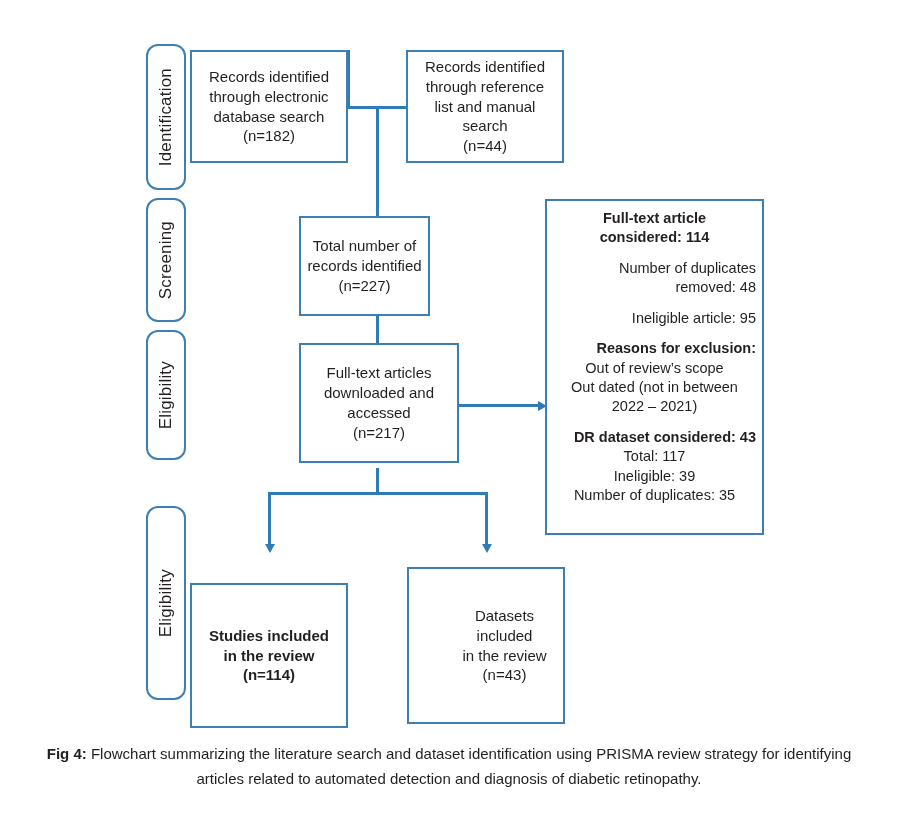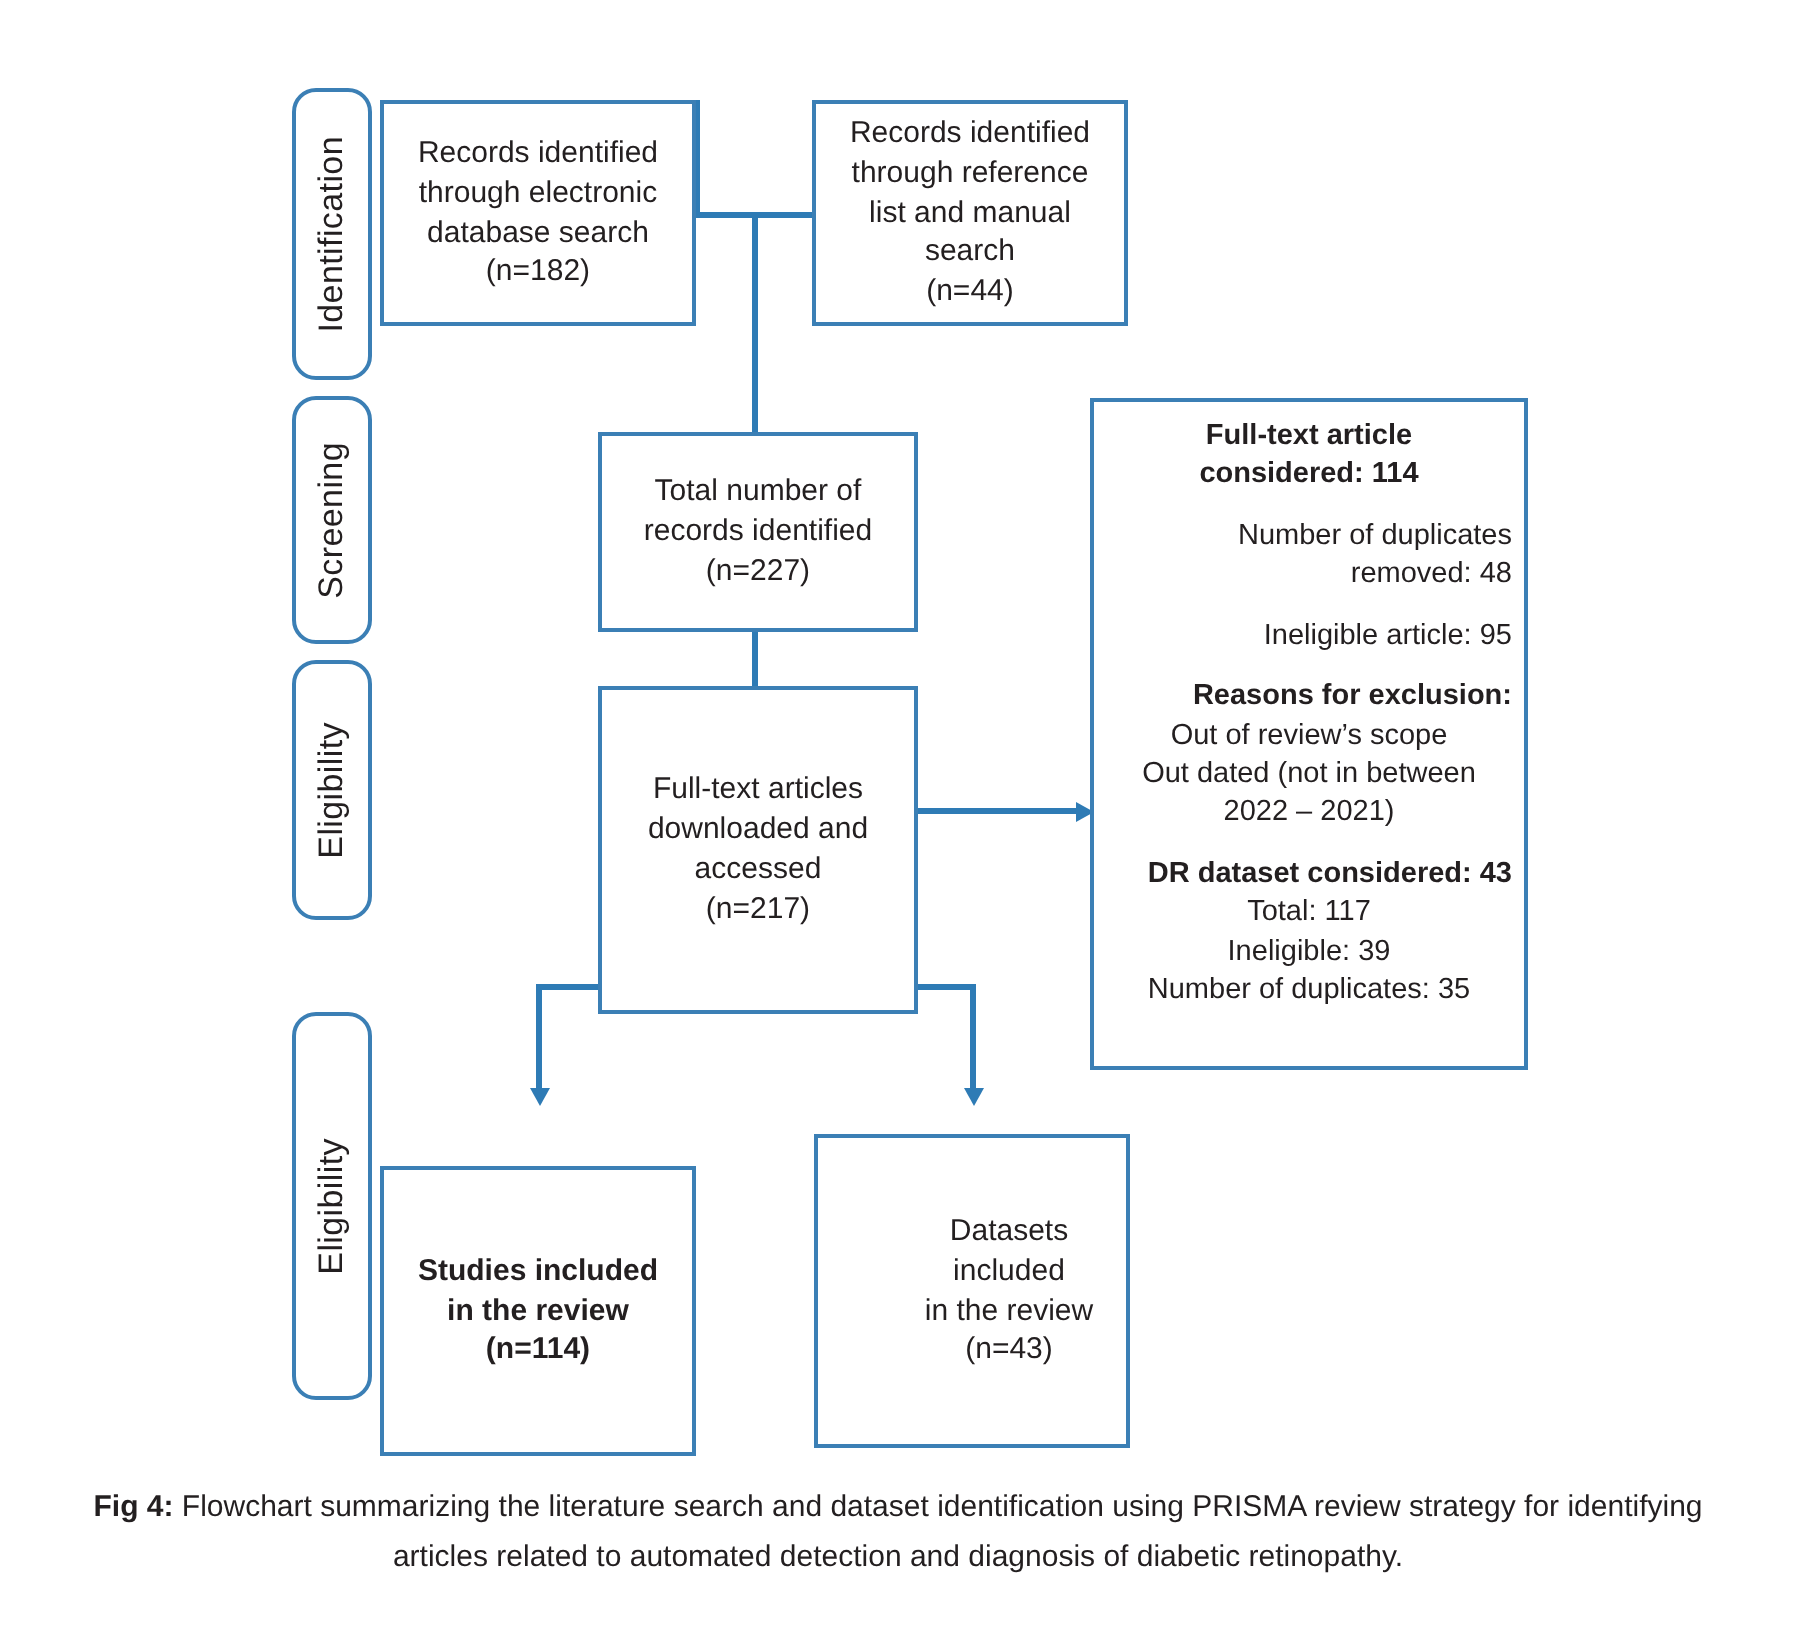--- a/index.html
+++ b/index.html
@@ -164,27 +164,27 @@
   </div>
 
   <div class="flow-box" style="left:406px; top:50px; width:158px; height:113px;">
     <div class="btext">Records identified
 through reference
 list and manual
 search
 (n=44)</div>
   </div>
 
-  <div class="flow-box" style="left:299px; top:216px; width:160px; height:100px;">
+  <div class="flow-box" style="left:299px; top:216px; width:131px; height:100px;">
     <div class="btext">Total number of
 records identified
 (n=227)</div>
   </div>
 
-  <div class="flow-box" style="left:299px; top:343px; width:160px; height:164px;">
+  <div class="flow-box" style="left:299px; top:343px; width:160px; height:120px;">
     <div class="btext">Full-text articles
 downloaded and
 accessed
 (n=217)</div>
   </div>
 
   <div class="flow-box" style="left:190px; top:583px; width:158px; height:145px;font-weight:bold;">
     <div class="btext">Studies included
 in the review
 (n=114)</div>

